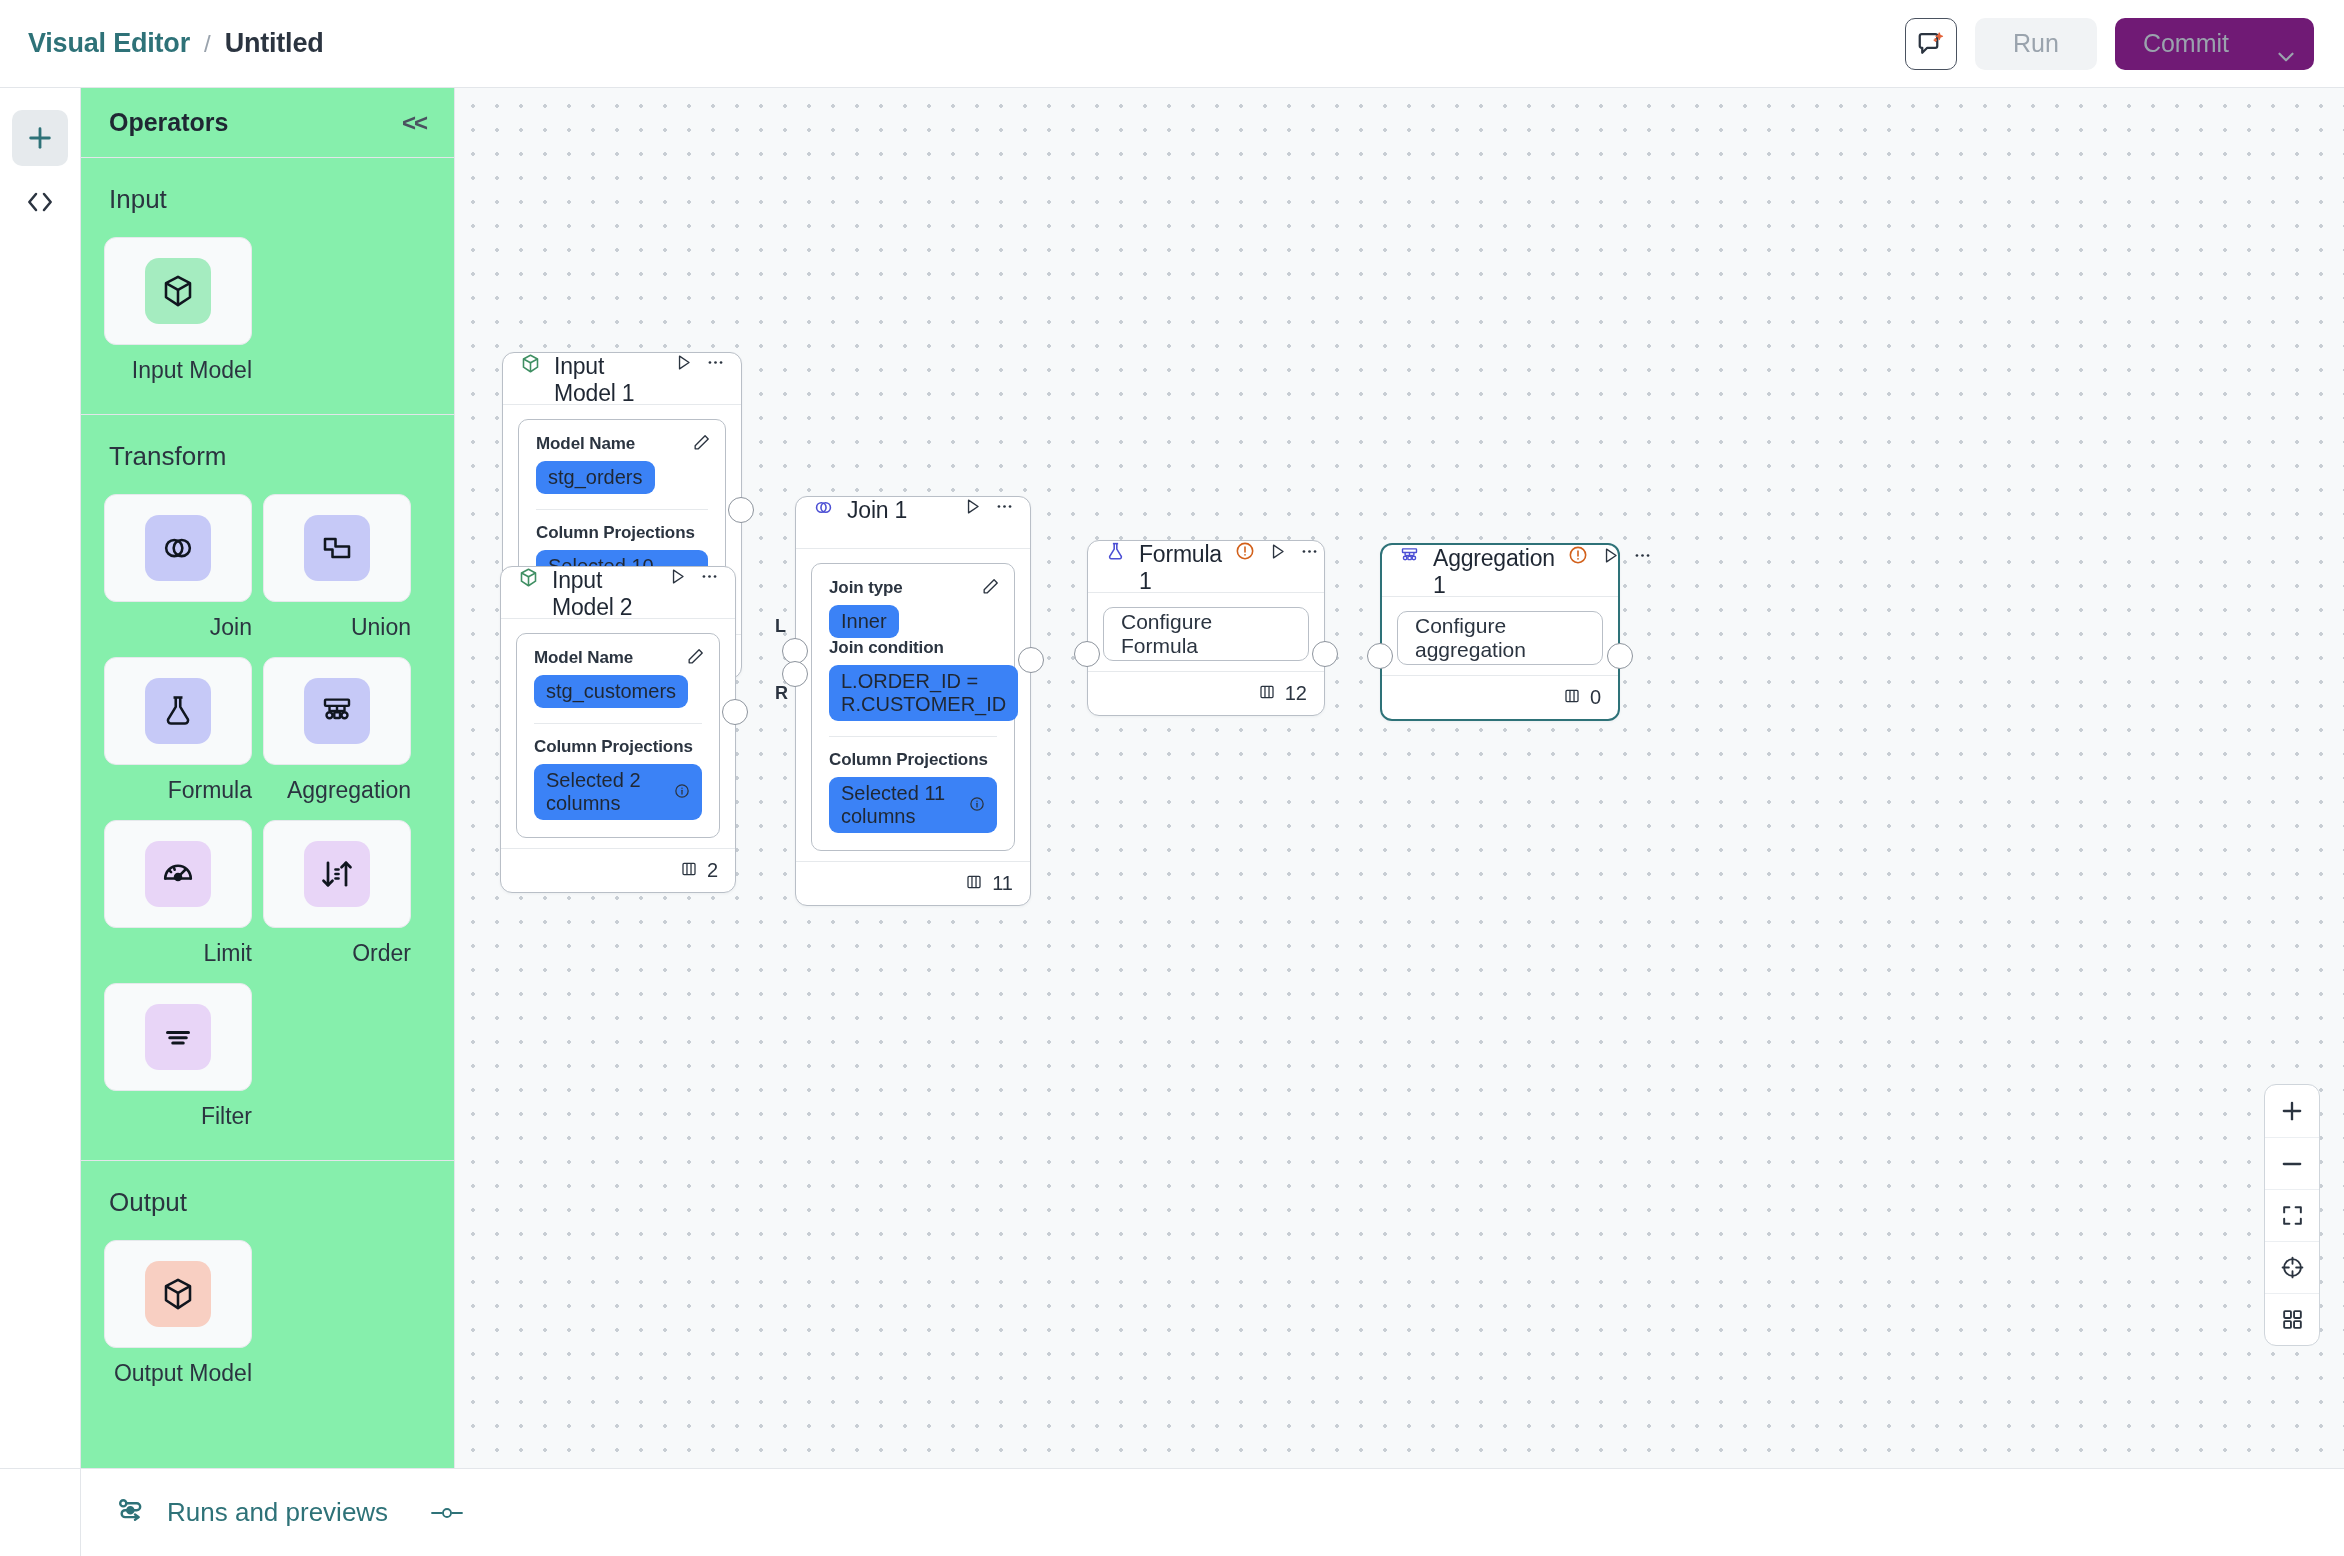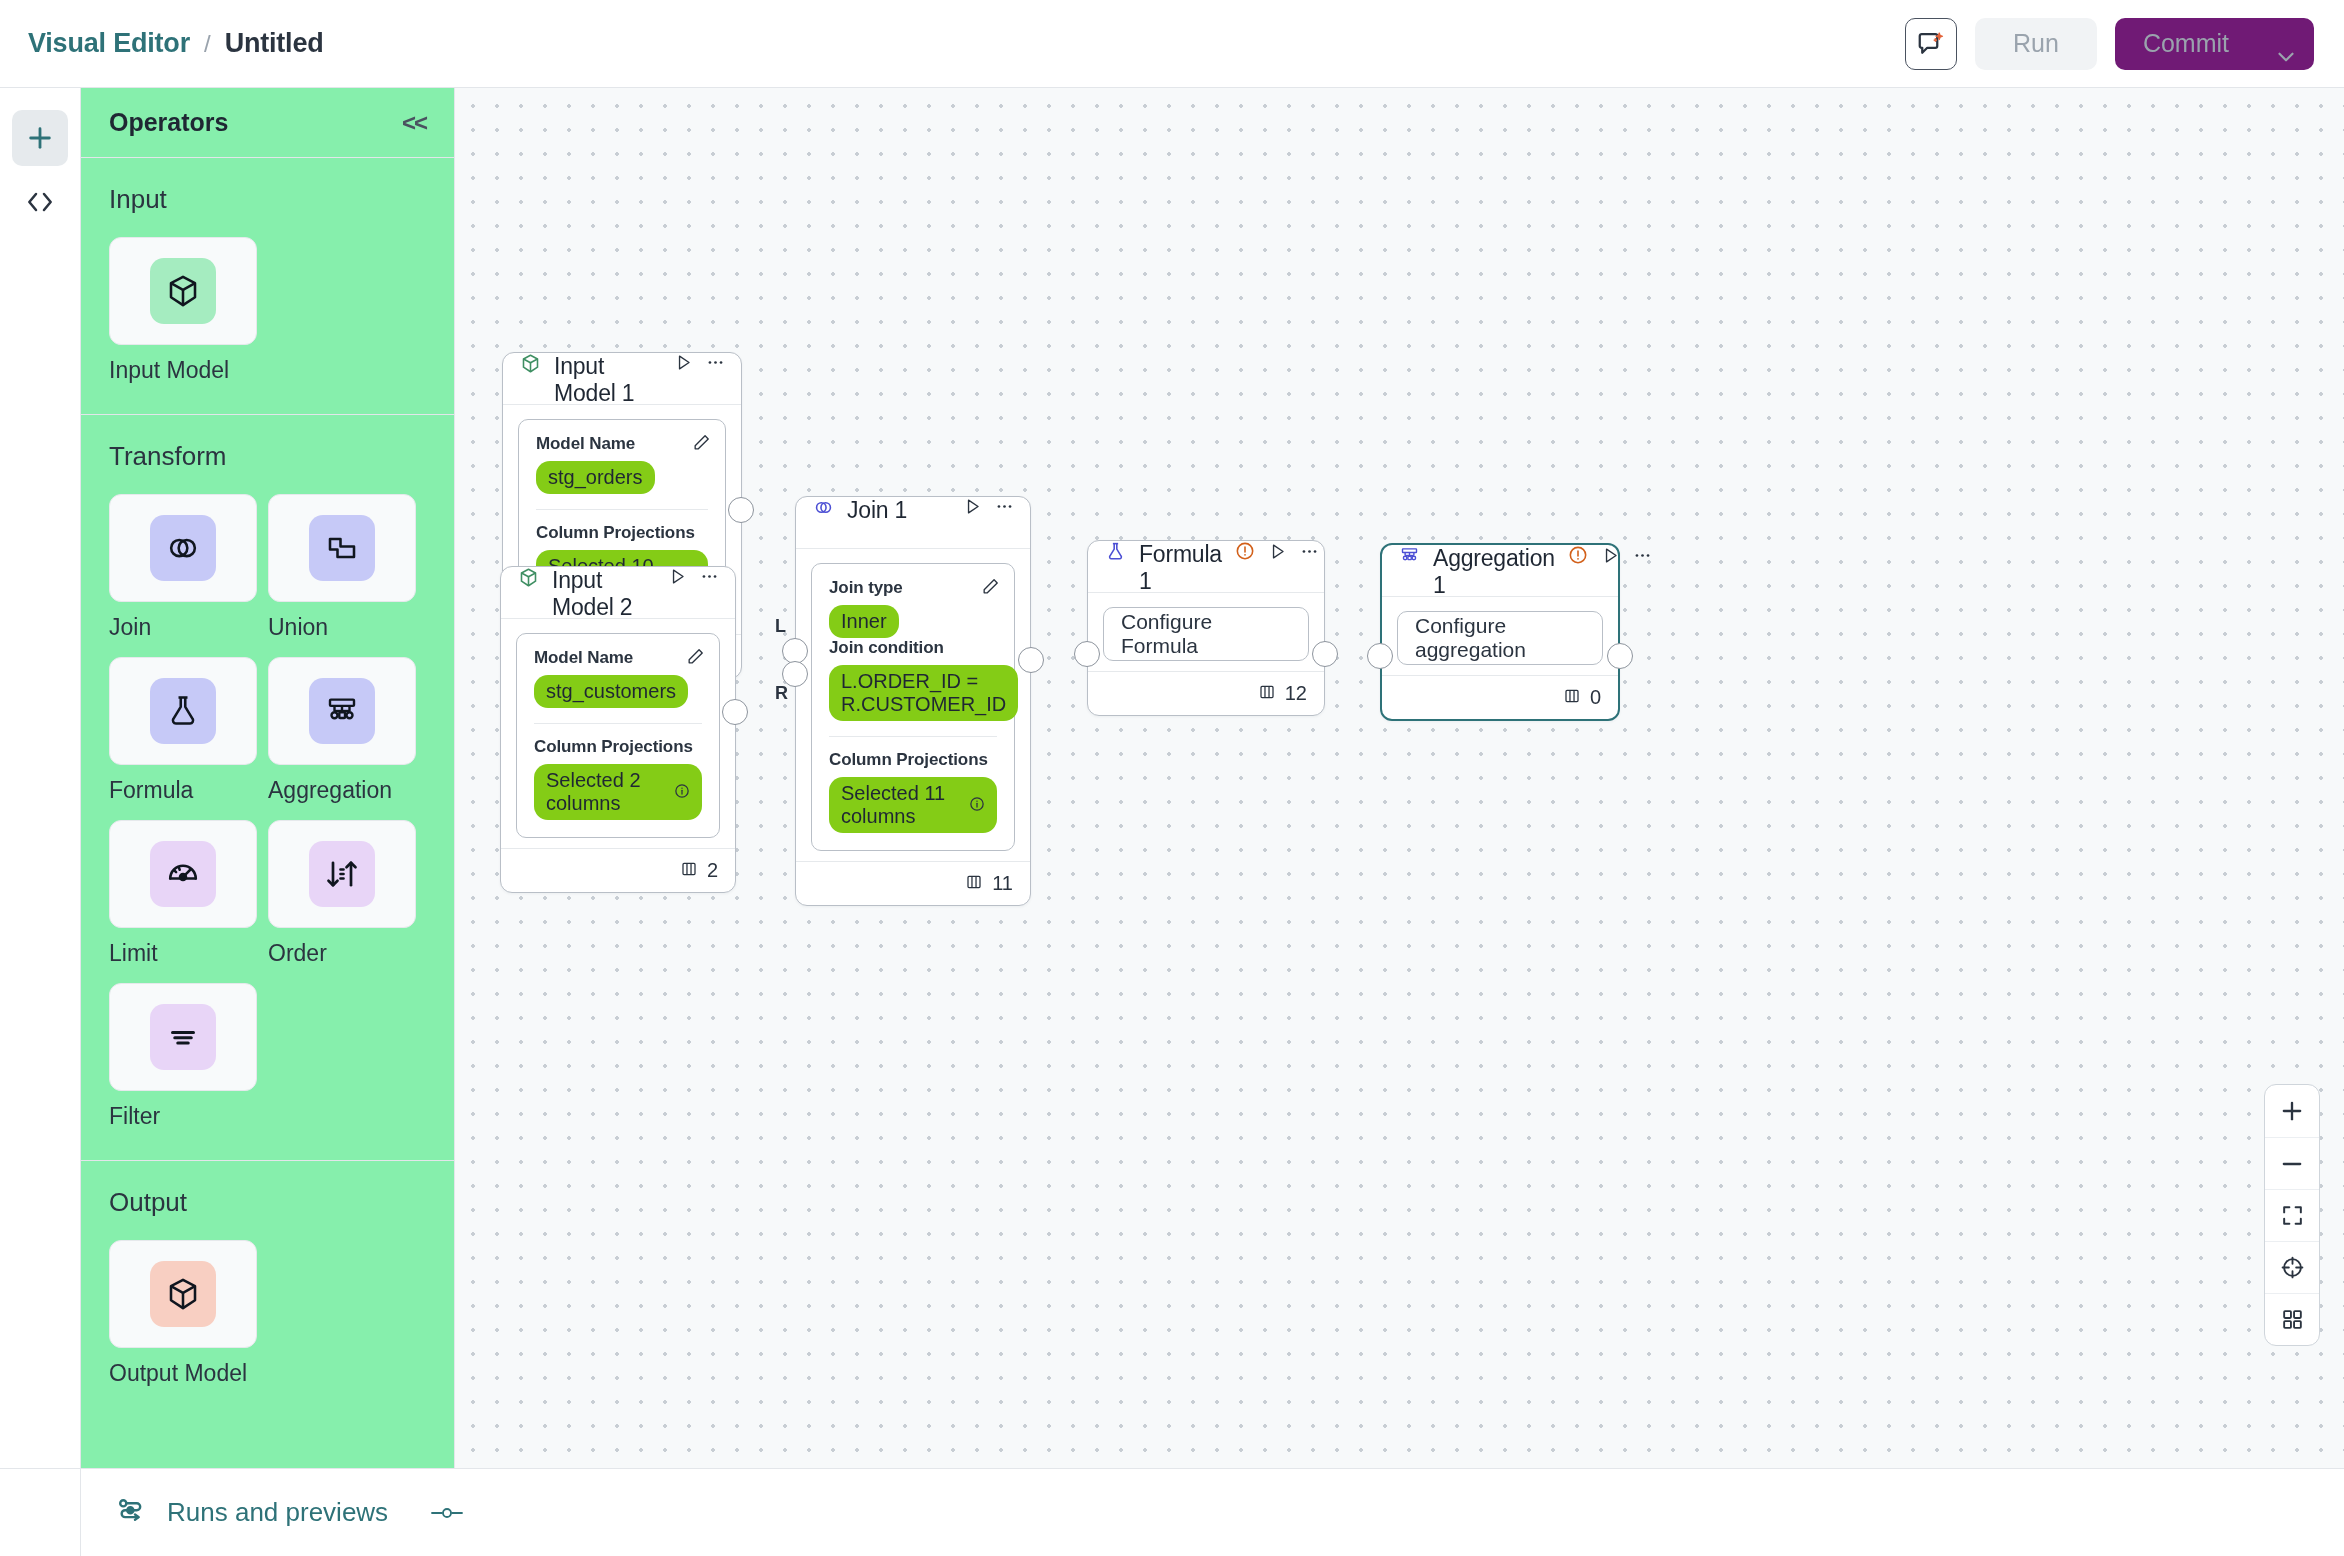--- a/index.html
+++ b/index.html
@@ -72,21 +72,21 @@
     border-bottom: 1px solid #e3e6ea;
   }
   .panel-title { font-size: 25px; font-weight: 700; color: #1f2733; }
   .panel-head .spacer { flex: 1; }
   .collapse-btn { cursor: pointer; color: #4a5260; font-size: 24px; font-weight: 700; letter-spacing: -2px; }
   .panel-scroll { flex: 1; overflow: hidden; }
   .op-group { padding: 26px 28px 30px 28px; border-bottom: 1px solid #e3e6ea; }
   .op-group:last-child { border-bottom: none; }
   .op-group-title { font-size: 26px; font-weight: 400; color: #2b3440; margin-bottom: 22px; }
   .op-grid { display: flex; flex-wrap: wrap; gap: 16px 16px; }
-  .op-item { width: 143px; display: flex; flex-direction: column; align-items: flex-start; cursor: pointer; }
+  .op-item { width: 143px; display: flex; flex-direction: column; align-items: flex-end; cursor: pointer; }
   .op-tile {
     width: 148px; height: 108px; border: 1px solid #e6e9ec; border-radius: 12px;
     background: #f8fafb; display: flex; align-items: center; justify-content: center;
   }
   .op-icon-bg { width: 66px; height: 66px; border-radius: 14px; display: flex; align-items: center; justify-content: center; }
   .bg-green { background: #a5ecc0; }
   .bg-indigo { background: #c6c9f7; }
   .bg-lilac  { background: #e8d5f7; }
   .bg-peach  { background: #f8cfc2; }
   .op-label { font-size: 23px; color: #2b3440; margin-top: 12px; text-align: center; }
@@ -112,21 +112,21 @@
     padding: 0 16px 0 17px; border-bottom: 1px solid #e6e9ec;
   }
   .node-title { font-size: 23px; color: #1f2733; flex: 1; letter-spacing: -0.2px; }
   .head-icons { display: flex; align-items: center; gap: 13px; }
   .hicon { cursor: pointer; display: flex; align-items: center; }
   .node-body { padding: 14px 15px 10px 15px; }
   .inner-card { border: 1.3px solid #b9bfc7; border-radius: 10px; padding: 14px 17px 17px 17px; position: relative; }
   .field-label { font-size: 17px; font-weight: 700; color: #2b3440; margin-bottom: 7px; letter-spacing: -0.1px; }
   .pill {
     display: inline-flex; align-items: center; gap: 8px;
-    background: #84cc16; border-radius: 14px; padding: 5px 12px;
+    background: #3b82f6; border-radius: 9px; padding: 5px 12px;
     font-size: 20px; color: #1f2733;
   }
   .edit-pencil { position: absolute; top: 13px; right: 14px; cursor: pointer; }
   .hr { height: 1px; background: #e6e9ec; margin: 15px 0 13px 0; }
   .node-foot {
     height: 44px; border-top: 1px solid #e6e9ec; display: flex; align-items: center;
     justify-content: flex-end; gap: 9px; padding: 0 17px;
   }
   .foot-count { font-size: 20px; color: #2b3440; }
   .placeholder-box {

